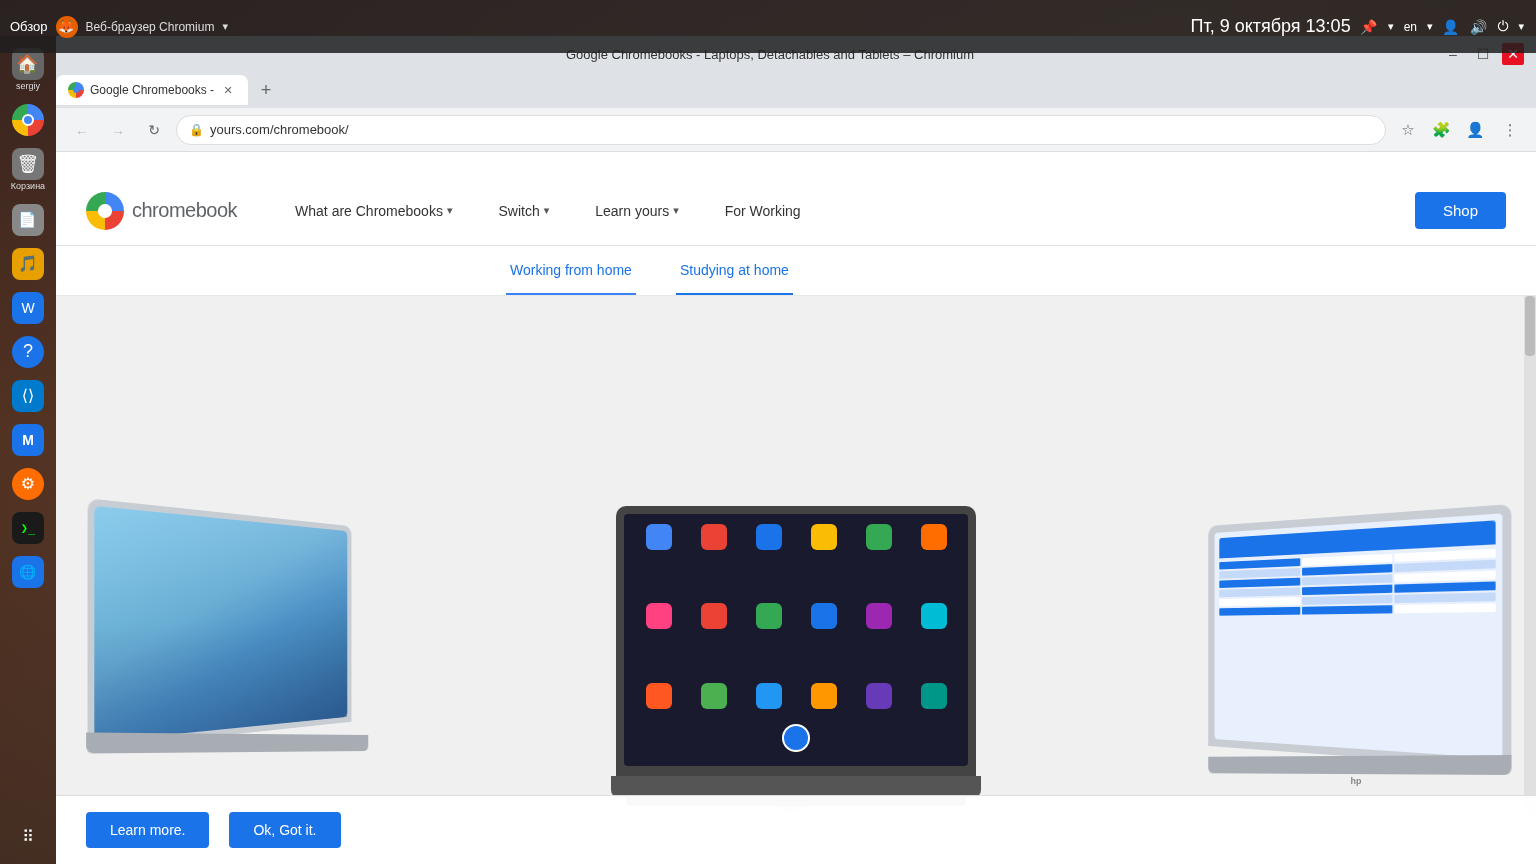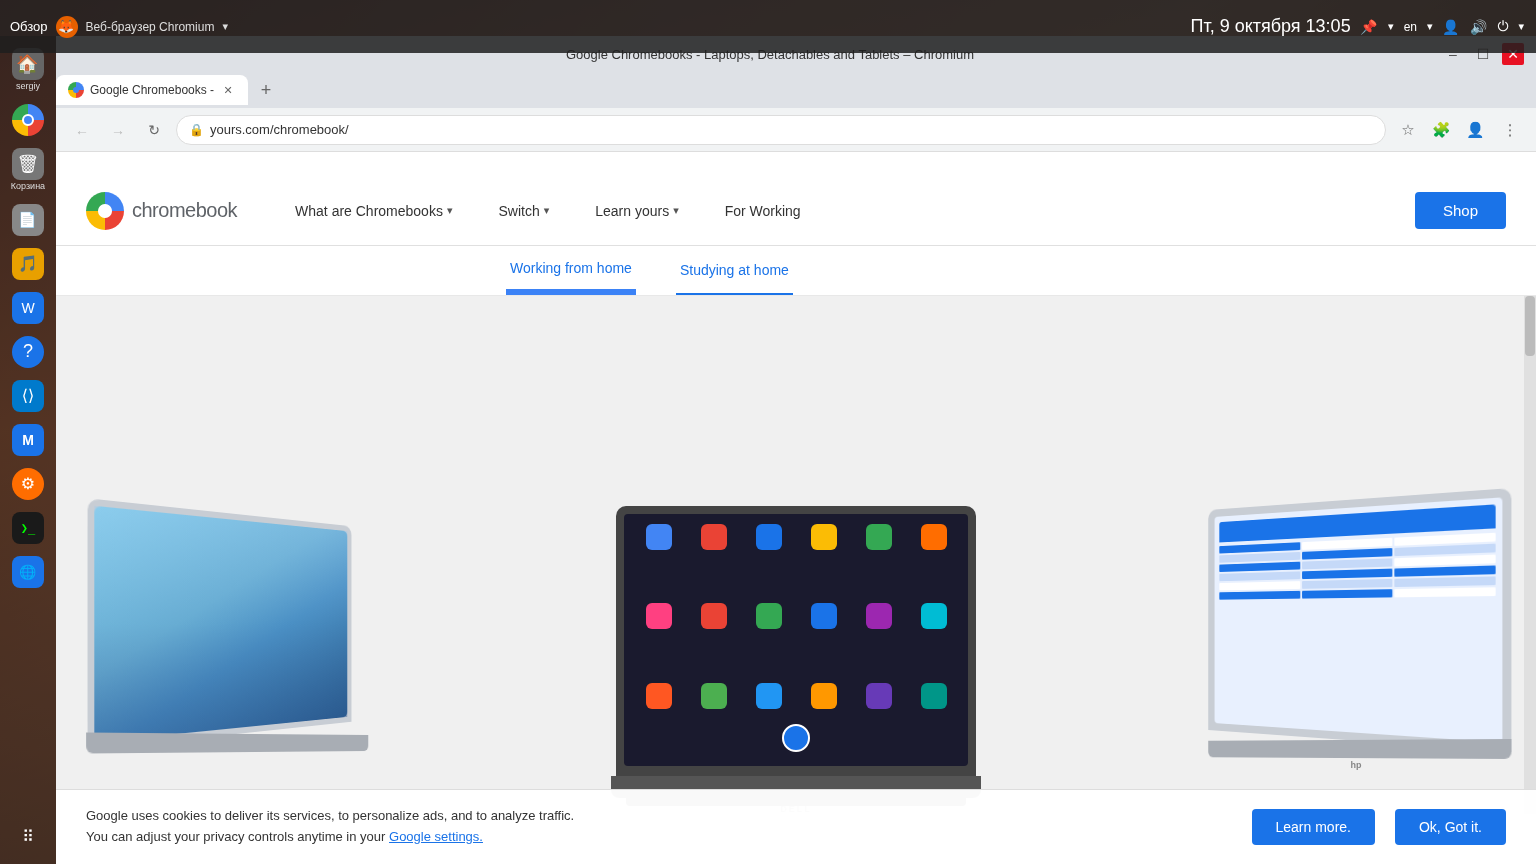--- a/index.html
+++ b/index.html
@@ -354,21 +354,21 @@
       border-bottom: 1px solid #e8e8e8;
     }
     .sub-nav-item {
       font-size: 14px;
       color: #1a73e8;
       cursor: pointer;
       padding: 0 4px;
       height: 100%;
       display: flex;
       align-items: center;
-      border-bottom: 6px solid #3b82f6;
+      border-bottom: 2px solid #3b82f6;
     }
     .sub-nav-item:nth-child(2) {
       border-bottom: 2px solid #1a73e8;
     }
 
     
     .hero {
       background: #f0f0f0;
       height: calc(100% - 170px);
       position: relative;
@@ -473,21 +473,21 @@
       color: #aaa;
       letter-spacing: 2px;
       margin-top: -2px;
       font-weight: bold;
     }
 
     
     .laptop-right {
       position: absolute;
       right: 10px;
-      bottom: 44px;
+      bottom: 28px;
       width: 340px;
     }
     .laptop-right-lid {
       width: 320px;
       height: 240px;
       background: #c8cdd4;
       border-radius: 10px 10px 0 0;
       position: relative;
       overflow: hidden;
       transform: perspective(600px) rotateY(-20deg);
@@ -835,23 +835,18 @@
         <div class="laptop-right-base"></div>
         <div class="hp-logo">hp</div>
       </div>
 
       <div class="scrollbar">
         <div class="scrollbar-thumb"></div>
       </div>
     </div>
 
     <div class="cookie-bar">
-      <div class="cookie-text">
-        <span>Google uses cookies to deliver its services, to personalize ads, and to analyze traffic.</span><br>
-        <span>You can adjust your privacy controls anytime in your </span>
-        <span class="cookie-link">Google settings.</span>
-      </div>
       <button class="cookie-btn btn-learn">Learn more.</button>
       <button class="cookie-btn btn-ok">Ok, Got it.</button>
     </div>
 
   </div>
 </div>
 
 </body></html>

